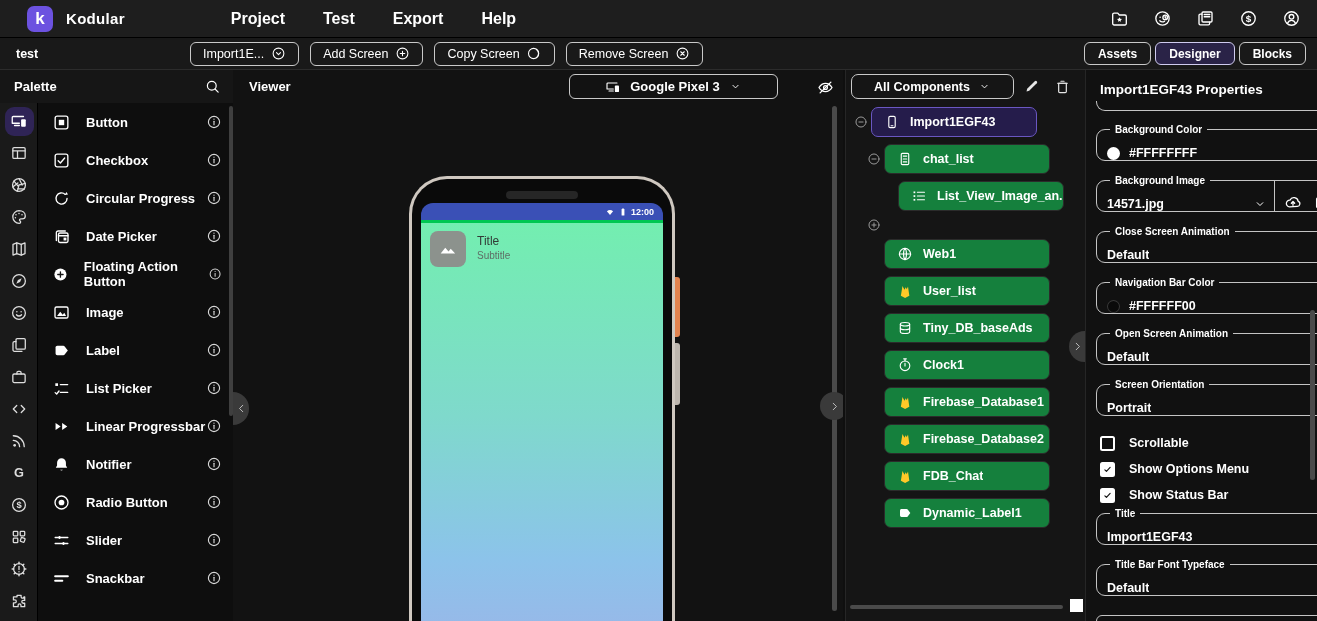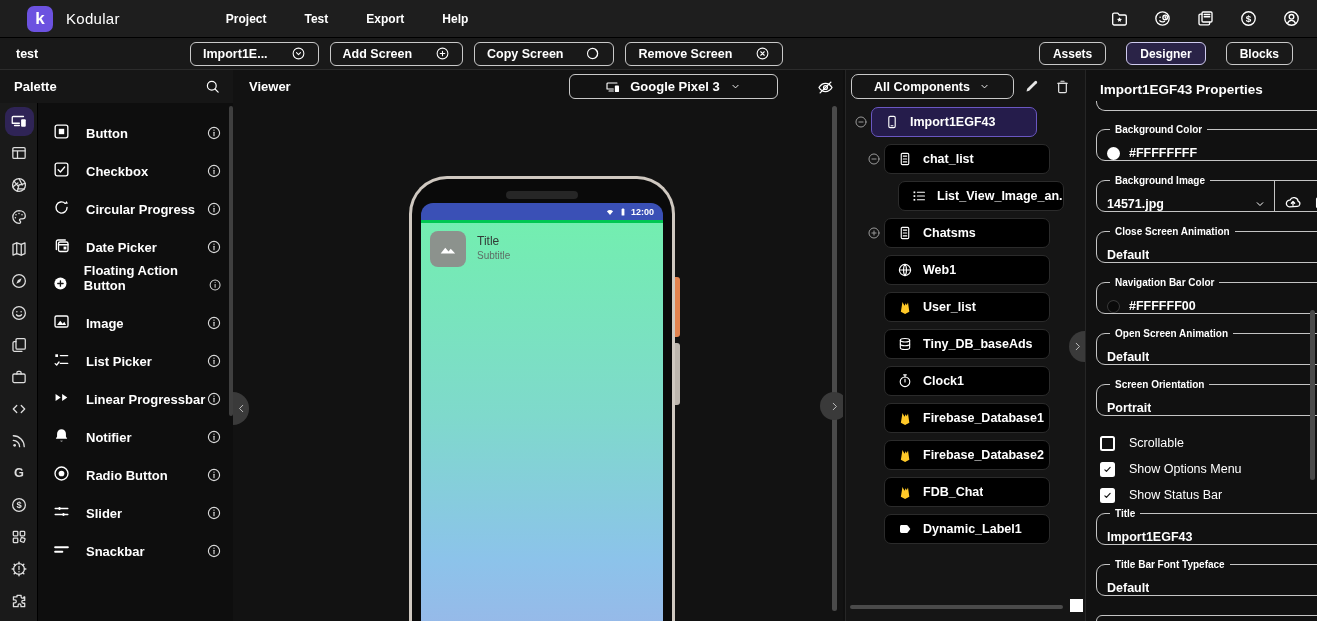--- a/index.html
+++ b/index.html
@@ -4,54 +4,54 @@
 <style>
 *{margin:0;padding:0;box-sizing:border-box}
 html,body{width:1317px;height:621px;overflow:hidden}
 body{background:#0d0d0d;font-family:"Liberation Sans",sans-serif;color:#fff}
 svg{display:block;width:100%;height:100%}
 #app{position:relative;width:1317px;height:621px;background:#0f0f0f;overflow:hidden}
 
 
 .topbar{position:absolute;top:0;left:0;right:0;height:38px;background:#1e1e1e;border-bottom:1px solid #000;display:flex;align-items:center}
 .logo{width:26px;height:26px;margin-left:27px;background:#6C52E0;border-radius:7px;display:flex;align-items:center;justify-content:center;font-size:17px;font-weight:bold}
-.brand{margin-left:13px;font-size:15px;font-weight:normal;letter-spacing:.3px}
+.brand{margin-left:13px;font-size:15px;font-weight:bold;letter-spacing:.3px}
 .menus{display:flex;gap:38px;margin-left:106px}
-.menu-item{font-size:12px;font-weight:bold;cursor:pointer}
+.menu-item{font-size:16px;font-weight:bold;cursor:pointer}
 .tb-icons{margin-left:auto;margin-right:16px;display:flex;gap:24px;align-items:center}
 .tb-icon{width:19px;height:19px;color:#fff;cursor:pointer}
 
 
 .toolbar{position:absolute;top:38px;left:0;right:0;height:32px;background:#191919;border-bottom:1px solid #2c2c2c;display:flex;align-items:center}
 .proj-name{margin-left:16px;width:58px;font-size:12.5px;font-weight:bold}
 .btn-group{display:flex;gap:11px;margin-left:116px}
-.tool-btn{display:flex;align-items:center;gap:23px;height:24px;padding:0 12px;border:1px solid #C9C9C9;border-radius:6px;font-size:12.5px;font-weight:bold;cursor:pointer;background:transparent}
+.tool-btn{display:flex;align-items:center;gap:7px;height:24px;padding:0 12px;border:1px solid #C9C9C9;border-radius:6px;font-size:12.5px;font-weight:normal;cursor:pointer;background:transparent}
 .bicon{width:15px;height:15px}
-.view-tabs{margin-left:auto;margin-right:24px;display:flex;gap:20px}
+.view-tabs{margin-left:auto;margin-right:11px;display:flex;gap:4px}
 .view-tab{height:23px;padding:0 13px;display:flex;align-items:center;border:1px solid #C9C9C9;border-radius:6px;font-size:12px;font-weight:bold;cursor:pointer}
 .view-tab.active{background:#2A2347;border-color:#CFCBEE}
 
 
 .panel{position:absolute;top:70px;bottom:0;overflow:hidden}
 .palette-panel{left:0;width:235px;background:#161616;border-right:1px solid #000}
 .viewer-panel{left:233px;width:610px;background:#121212}
 .components-panel{left:845px;width:240px;background:#151515;border-left:1px solid #262626}
 .properties-panel{left:1085px;width:232px;background:#111;border-left:1px solid #262626}
 .panel-head{height:33px;display:flex;align-items:center;font-size:13px;font-weight:bold}
 
 
 .palette-head{padding-left:14px;position:relative}
 .search-ic{position:absolute;right:13px;top:8px;width:17px;height:17px;cursor:pointer}
 .palette-body{position:absolute;top:33px;left:0;right:0;bottom:0;display:flex}
 .cat-strip{width:38px;background:#1a1a1a;border-right:1px solid #000;padding-top:2px}
 .cat{width:38px;height:32px;display:flex;align-items:center;justify-content:center}
 .cat-box{width:29px;height:29px;padding:5.5px;color:#DEDEDE;cursor:pointer}
 .cat-box.active{background:#2F2456;border-radius:9px;color:#fff}
 .p-list{flex:1;background:#0e0e0e;padding-top:0}
-.p-row{height:38px;display:flex;align-items:flex-end;padding:0 12px;cursor:pointer}
+.p-row{height:38px;display:flex;align-items:center;padding:0 12px;cursor:pointer}
 .p-icon{width:19px;height:19px;margin-left:2px}
 .p-label{margin-left:15px;font-size:13px;font-weight:bold}
 .p-info{margin-left:auto;width:16px;height:16px;color:#D9D9D9;cursor:pointer}
 .pal-scroll{position:absolute;right:1px;top:36px;width:4px;height:310px;background:#3f3f3f;border-radius:2px}
 
 
 .viewer-head{padding-left:16px;position:relative}
 .dev-dd{position:absolute;left:336px;top:4px;width:209px;height:25px;border:1px solid #C9C9C9;border-radius:6px;display:flex;align-items:center;justify-content:center;gap:9px;font-size:13px;font-weight:bold;cursor:pointer}
 .dd-dev{width:16px;height:16px}
 .dd-chev{width:13px;height:13px}
@@ -84,21 +84,21 @@
 .head-ic{width:17px;height:17px;color:#E6E6E6;cursor:pointer}
 .head-ic.pencil{margin-left:auto}
 .head-ic.trash{margin-left:14px}
 .tree{padding-top:4px}
 .t-wrap{display:flex;align-items:center;margin-bottom:7px}
 .t-wrap.d0{padding-left:8px}
 .t-wrap.d1{padding-left:21px}
 .t-wrap.d2{padding-left:52px}
 .expander{width:14px;height:14px;margin-right:3px;color:#9a9a9a;cursor:pointer;flex-shrink:0}
 .ex-spacer{width:17px;flex-shrink:0}
-.node{width:166px;height:30px;display:flex;align-items:center;background:#000000;border:1px solid #2B2B2B;border-radius:7px;cursor:pointer}
+.node{width:166px;height:30px;display:flex;align-items:center;background:#15803d;border:1px solid #2B2B2B;border-radius:7px;cursor:pointer}
 .node.selected{background:#251C4B;border-color:#6A57C2}
 .n-icon{width:16px;height:16px;margin:0 10px 0 12px;flex-shrink:0}
 .c-firebase{color:#FFC928}
 .n-label{font-size:12.5px;font-weight:bold;white-space:nowrap;overflow:hidden}
 .h-scroll{position:absolute;left:4px;bottom:12px;width:213px;height:4px;background:#4A4A4A;border-radius:2px}
 .scroll-corner{position:absolute;right:2px;bottom:9px;width:13px;height:13px;background:#fff;cursor:pointer}
 .collapse-right{position:absolute;right:0;top:261px;width:16px;height:31px;background:#3A3A3A;border-radius:17px 0 0 17px;display:flex;align-items:center;justify-content:center;cursor:pointer}
 
 
 .prop-title{padding:12px 0 0 14px;font-size:13.5px;font-weight:bold}
@@ -112,21 +112,21 @@
 .f-chev{width:14px;height:14px;margin-left:auto;flex-shrink:0}
 .bgimg .pvalue{flex:1}
 .bgimg .f-chev{margin-left:0}
 .vdiv{width:1px;align-self:stretch;background:#C4C4C4;margin:0 9px 0 7px}
 .f-ic{width:18px;height:18px;cursor:pointer;flex-shrink:0}
 .f-ic + .f-ic{margin-left:11px}
 .toggles{margin-top:11px}
 .trowchk{display:flex;align-items:center;height:16px;margin:0 0 10px 14px;cursor:pointer}
 .chk{width:15px;height:15px;border:2px solid #fff;border-radius:2.5px;flex-shrink:0}
 .chk.checked{background:#fff;color:#111;padding:1px}
-.chk-label{margin-left:14px;font-size:12.5px;font-weight:normal}
+.chk-label{margin-left:14px;font-size:12.5px;font-weight:bold}
 .title-gap{margin-top:7px}
 .prop-scroll{position:absolute;right:2px;top:240px;width:5px;height:170px;background:#4A4A4A;border-radius:3px}
 </style>
 </head>
 <body>
 
 <div id="app">
 
   <div class="topbar">
     <div class="logo">
@@ -456,20 +456,35 @@
             </span>
           </div>
           <div class="p-row">
             <span class="p-icon">
               <svg viewBox="0 0 24 24" fill="none" stroke="currentColor" stroke-width="1.7" stroke-linecap="round" stroke-linejoin="round">
                 <rect x="3.8" y="5" width="16.4" height="14" rx="2"></rect>
                 <path d="m6.4 16.4 4-5.2 3.1 3.6 2-2.4 2.3 4z" fill="currentColor" stroke="none"></path>
               </svg>
             </span>
             <span class="p-label">Image</span>
+            <span class="p-info">
+              <svg viewBox="0 0 24 24" fill="none" stroke="currentColor" stroke-width="1.7" stroke-linecap="round" stroke-linejoin="round">
+                <circle cx="12" cy="12" r="8.4"></circle>
+                <path d="M12 11v5"></path>
+                <circle cx="12" cy="7.8" r=".95" fill="currentColor" stroke="none"></circle>
+              </svg>
+            </span>
+          </div>
+          <div class="p-row">
+            <span class="p-icon">
+              <svg viewBox="0 0 24 24" fill="none" stroke="currentColor" stroke-width="1.7" stroke-linecap="round" stroke-linejoin="round">
+                <path d="M4.5 8.2c0-1.2 1-2.2 2.2-2.2h7.6c.7 0 1.3.3 1.7.8l4 5.2-4 5.2c-.4.5-1 .8-1.7.8H6.7a2.2 2.2 0 0 1-2.2-2.2z" fill="currentColor" stroke="none"></path>
+              </svg>
+            </span>
+            <span class="p-label">Label</span>
             <span class="p-info">
               <svg viewBox="0 0 24 24" fill="none" stroke="currentColor" stroke-width="1.7" stroke-linecap="round" stroke-linejoin="round">
                 <circle cx="12" cy="12" r="8.4"></circle>
                 <path d="M12 11v5"></path>
                 <circle cx="12" cy="7.8" r=".95" fill="currentColor" stroke="none"></circle>
               </svg>
             </span>
           </div>
           <div class="p-row">
             <span class="p-icon">
@@ -724,29 +739,20 @@
             <span class="n-label">List_View_Image_an...</span>
           </div>
         </div>
         <div class="t-wrap d1">
           <span class="expander">
             <svg viewBox="0 0 24 24" fill="none" stroke="currentColor" stroke-width="1.7" stroke-linecap="round" stroke-linejoin="round">
               <circle cx="12" cy="12" r="8.6"></circle>
               <path d="M12 8.4v7.2M8.4 12h7.2"></path>
             </svg>
           </span>
-          <div class="node">
-            <span class="n-icon">
-              <svg viewBox="0 0 24 24" fill="none" stroke="currentColor" stroke-width="1.7" stroke-linecap="round" stroke-linejoin="round">
-                <rect x="6.4" y="3.6" width="11.2" height="16.8" rx="1.8"></rect>
-                <path d="M9.4 7.6h5.2M9.4 12h5.2M9.4 16.4h5.2"></path>
-              </svg>
-            </span>
-            <span class="n-label">Chatsms</span>
-          </div>
         </div>
         <div class="t-wrap d1">
           <span class="ex-spacer"></span>
           <div class="node">
             <span class="n-icon">
               <svg viewBox="0 0 24 24" fill="none" stroke="currentColor" stroke-width="1.7" stroke-linecap="round" stroke-linejoin="round">
                 <circle cx="12" cy="12" r="8.4"></circle>
                 <path d="M3.6 12h16.8M12 3.6c2.9 2.6 2.9 14.2 0 16.8-2.9-2.6-2.9-14.2 0-16.8z"></path>
               </svg>
             </span>

